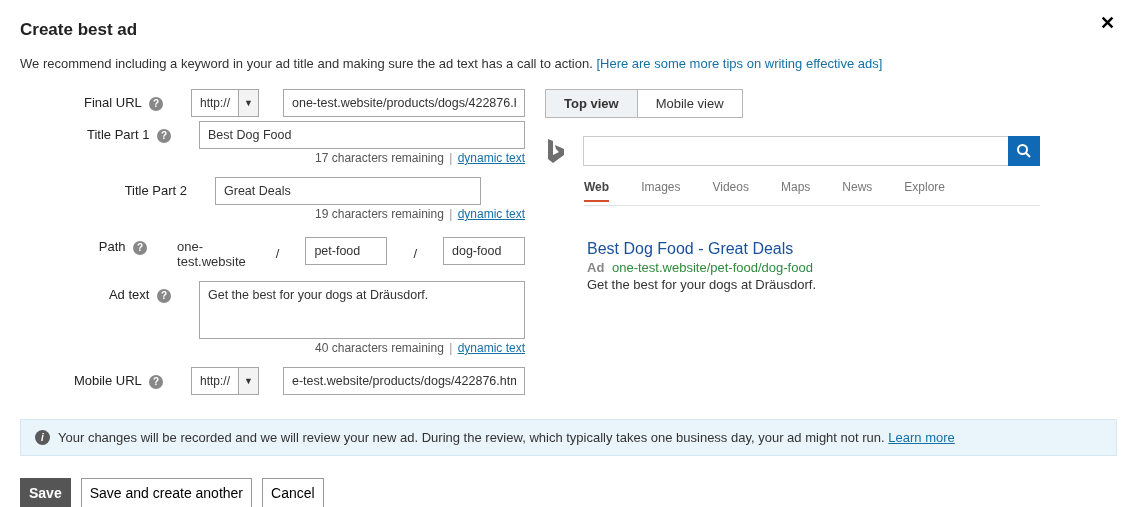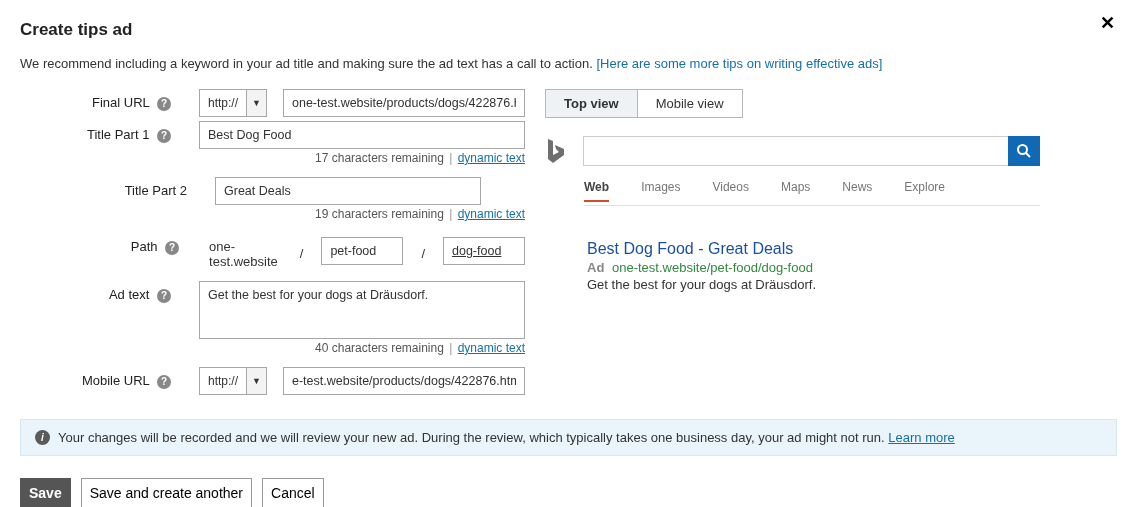--- a/index.html
+++ b/index.html
@@ -72,21 +72,21 @@
     background: #888;
     color: #fff;
     font-size: 10px;
     font-weight: bold;
     margin-left: 4px;
     vertical-align: middle;
   }
   .controls {
     display: flex;
     align-items: center;
-    gap: 16px;
+    gap: 24px;
     flex: 1;
     padding-left: 20px;
   }
   .select-proto {
     display: inline-flex;
     align-items: center;
     border: 1px solid #a6a6a6;
     height: 28px;
     background: #fff;
   }
@@ -276,21 +276,21 @@
     color: #fff;
     font-weight: 600;
   }
 </style>
 </head>
 <body>
 
 <div class="dialog">
   <div class="close">✕</div>
 
-  <h2 class="title">Create tips ad</h2>
+  <h2 class="title">Create best ad</h2>
 
   <p class="intro">
     <span>We recommend including a keyword in your ad title and making sure the ad text has a call to action. </span>
     <a href="#">[Here are some more tips on writing effective ads]</a>
   </p>
 
   <div class="columns">
 
     <div class="left">
 
@@ -342,21 +342,21 @@
       <div class="row" style="margin-bottom:12px;">
         <div class="label">
           <span>Path</span>
           <span class="help">?</span>
         </div>
         <div class="controls">
           <span class="path-domain">one-test.website</span>
           <span class="slash">/</span>
           <input class="txt" style="width: 82px;" value="pet-food">
           <span class="slash">/</span>
-          <input class="txt" style="width: 82px; text-decoration: underline;" value="dog-food">
+          <input class="txt" style="width: 82px;" value="dog-food">
         </div>
       </div>
 
       <div class="row withremain">
         <div class="label">
           <span>Ad text</span>
           <span class="help">?</span>
         </div>
         <div class="controls">
           <textarea class="txt" style="width: 326px; height: 58px;">Get the best for your dogs at Dräusdorf.</textarea>

